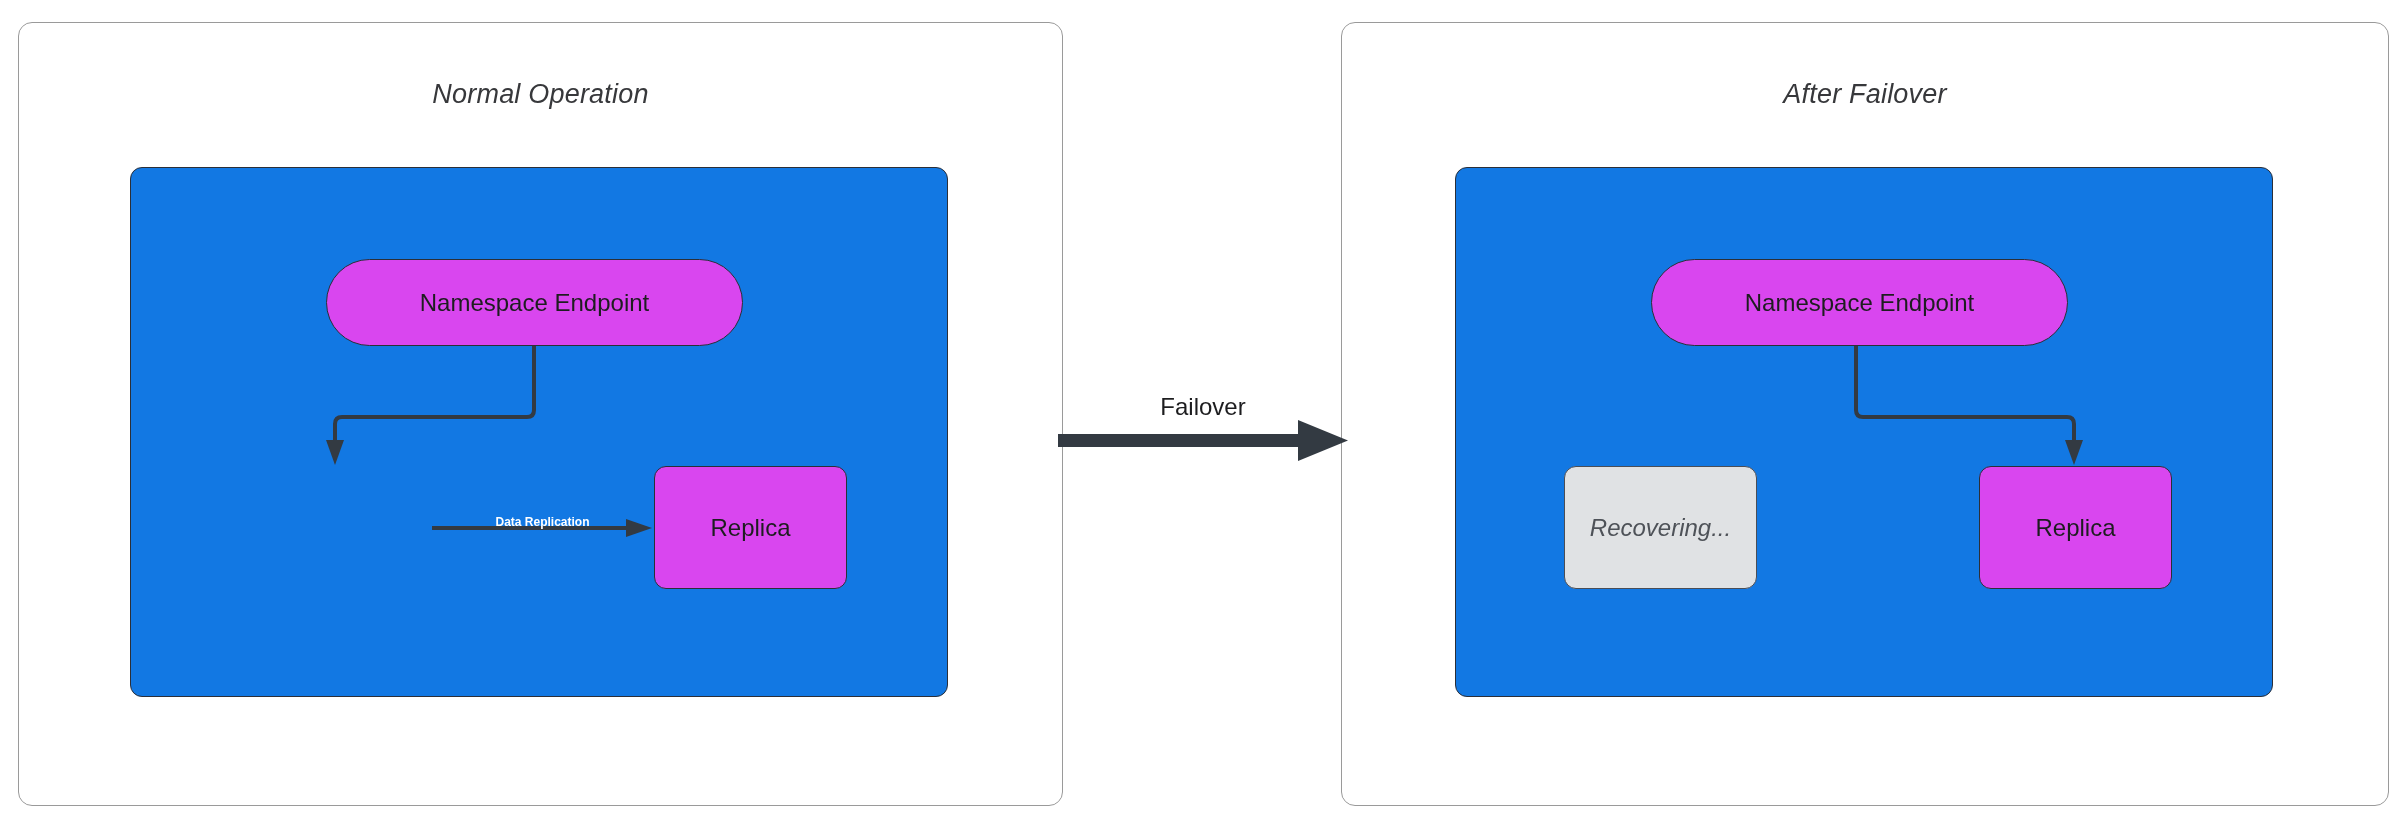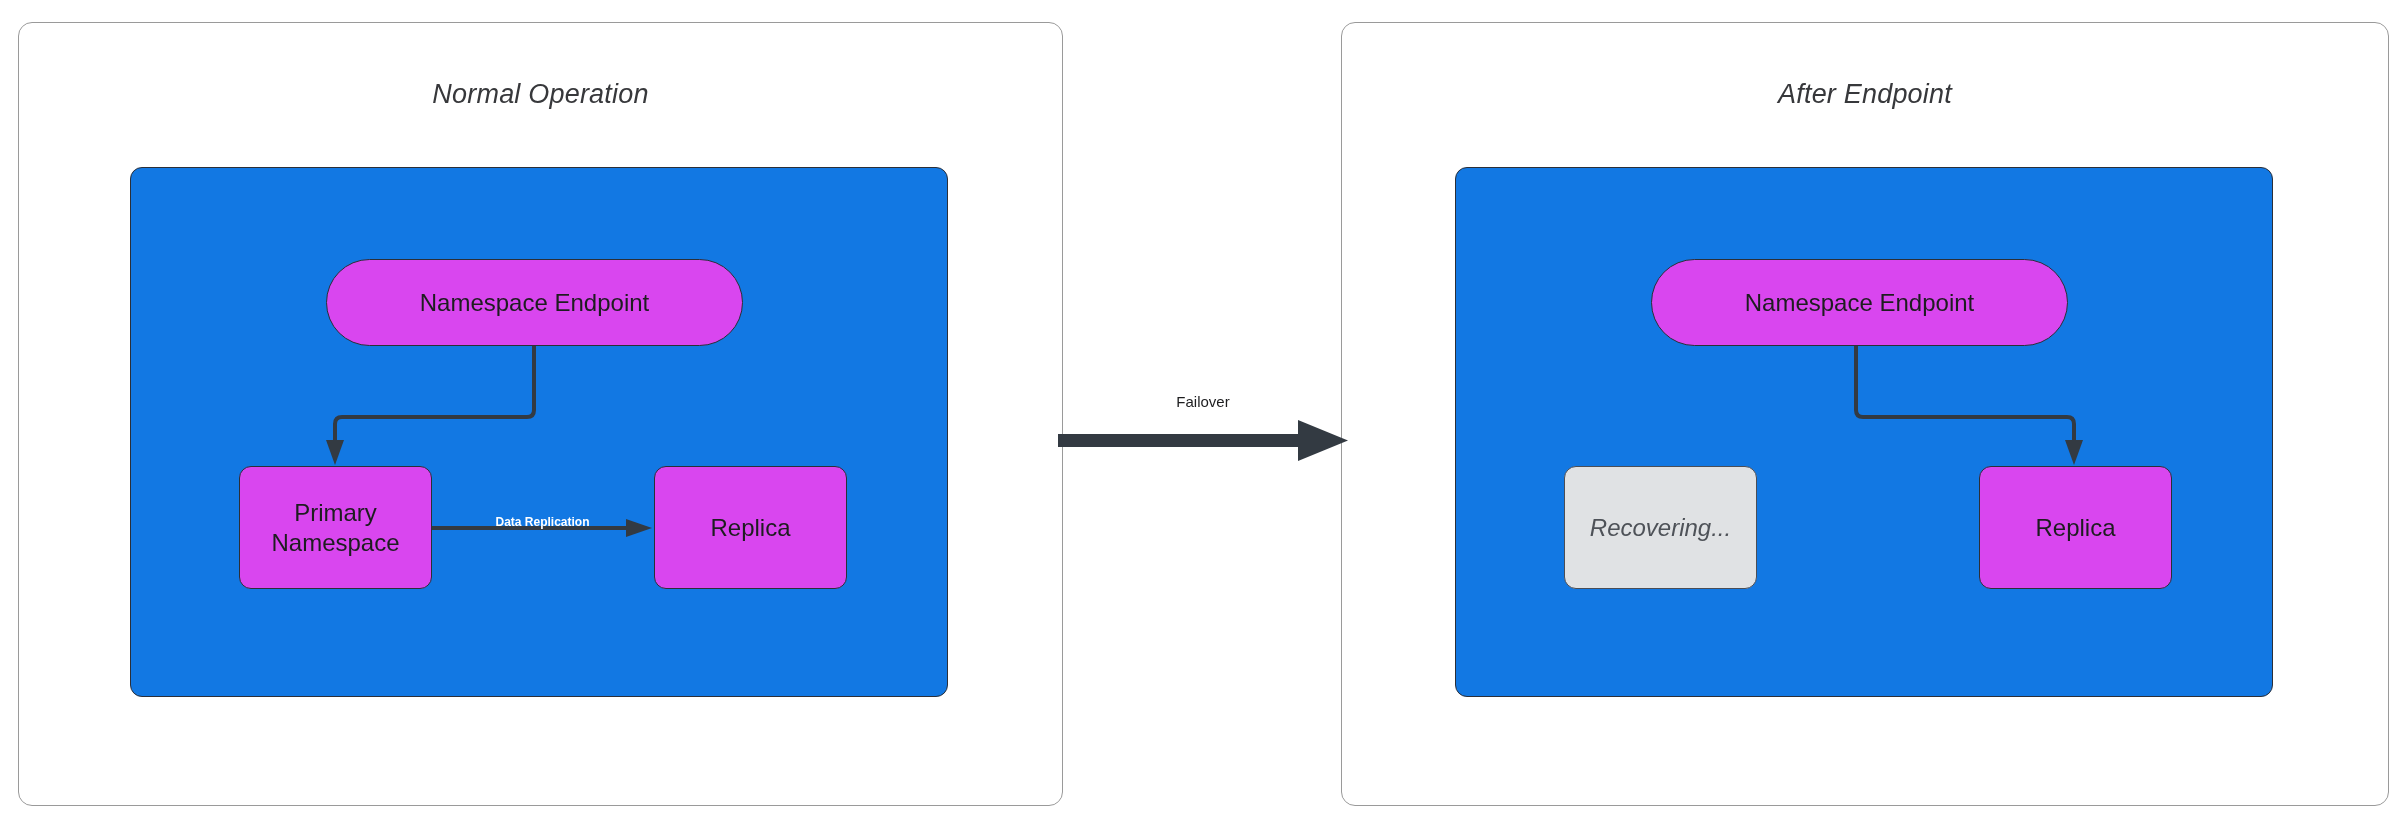--- a/index.html
+++ b/index.html
@@ -118,21 +118,21 @@
     width: 290px;
     height: 46px;
     z-index: 5;
   }
   #failover-label {
     position: absolute;
     left: 1058px;
     top: 393px;
     width: 290px;
     text-align: center;
-    font-size: 15px;
+    font-size: 24px;
     color: #1d1d1f;
     z-index: 5;
   }
 
   
   #data-replication-label {
     position: absolute;
     left: 455px;
     top: 515px;
     width: 175px;
@@ -150,33 +150,27 @@
 <div id="stage">
 
   <div class="panel" id="panel-left">
     <div class="panel-title">Normal Operation</div>
   </div>
 
   <div class="blue-box" id="blue-left"></div>
 
   <div class="node pill" id="node-endpoint-left">Namespace Endpoint</div>
 
-  <div class="node rect" id="node-primary">
-    <span style="display:block">
-      <span>Primary</span><br>
-      <span>Namespace</span>
-    </span>
-  </div>
 
   <div class="node rect" id="node-replica-left">Replica</div>
 
   <div id="data-replication-label">Data Replication</div>
 
   <div class="panel" id="panel-right">
-    <div class="panel-title">After Endpoint</div>
+    <div class="panel-title">After Failover</div>
   </div>
 
   <div class="blue-box" id="blue-right"></div>
 
   <div class="node pill" id="node-endpoint-right">Namespace Endpoint</div>
 
   <div class="node rect node-muted" id="node-recovering">Recovering...</div>
 
   <div class="node rect" id="node-replica-right">Replica</div>
 

